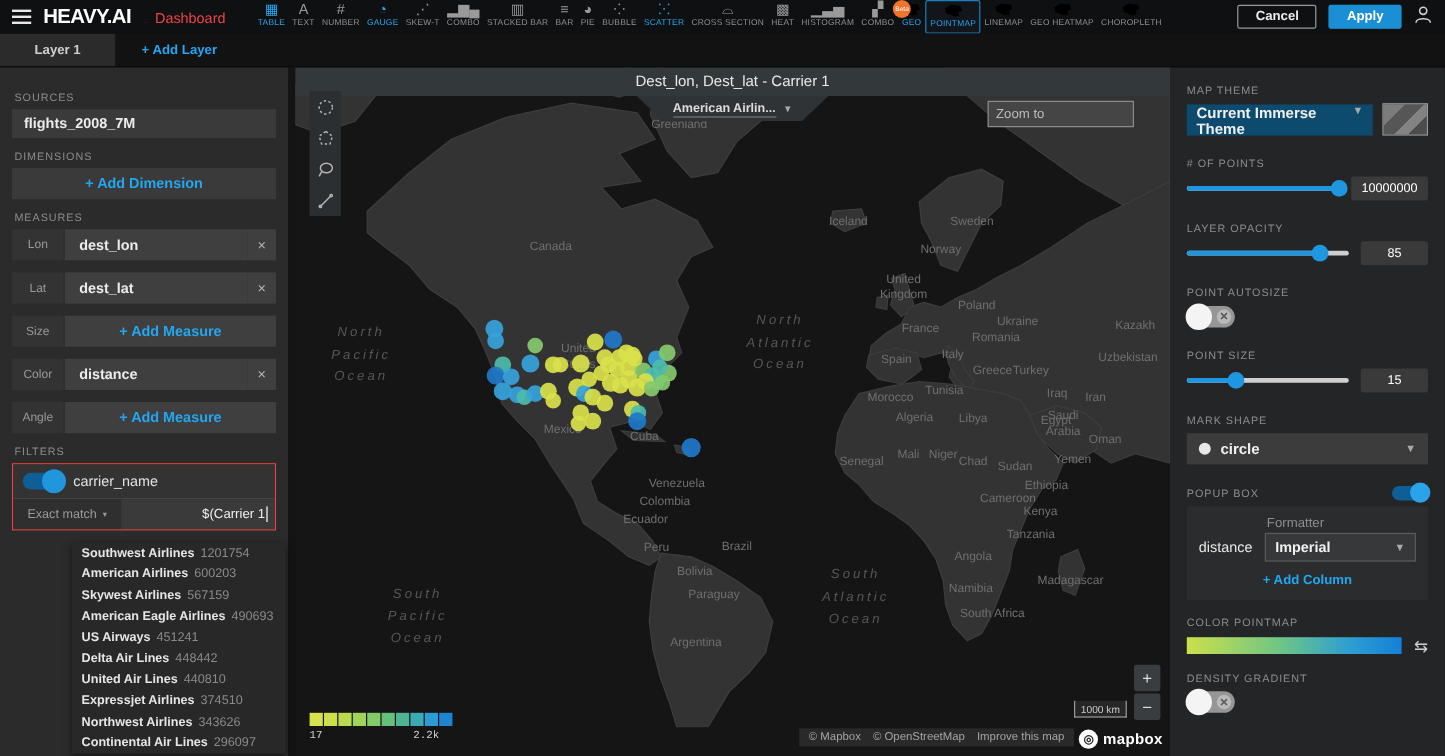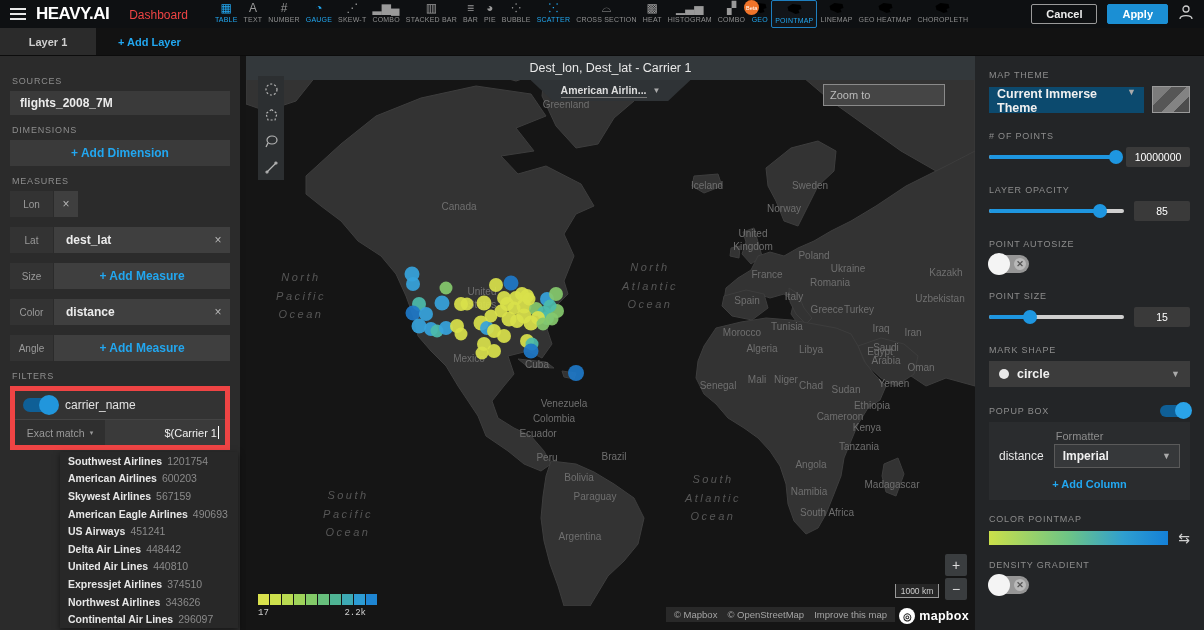--- a/index.html
+++ b/index.html
@@ -54,21 +54,21 @@
     color:#22a7f0; font-size:12px; font-weight:bold; cursor:pointer; }
   .measure-row { display:flex; height:26px; margin-bottom:10px; cursor:pointer; }
   .measure-row .slot { width:44px; background:#333; color:#9a9a9a; font-size:10px;
     display:flex; align-items:center; justify-content:center; border-right:1px solid #2b2b2b; }
   .measure-row .val { flex:1; background:#3f3f3f; display:flex; align-items:center; padding-left:12px;
     font-size:12px; font-weight:bold; color:#ececec; }
   .measure-row .rm { width:24px; background:#3f3f3f; color:#b5b5b5; font-size:12px;
     display:flex; align-items:center; justify-content:center; cursor:pointer; }
   .measure-row.placeholder .val { color:#22a7f0; justify-content:center; padding-left:0; }
 
-  .filter-card { border:5px solid #ef4444; margin-top:4px; }
+  .filter-card { border:1px solid #ef4444; margin-top:4px; }
   .filter-head { height:28px; background:#333; display:flex; align-items:center; gap:8px; padding:0 8px; }
   .tgl { position:relative; width:34px; height:14px; border-radius:8px; cursor:pointer; flex:0 0 auto; }
   .tgl.on { background:#0f5f96; }
   .tgl.on .knob { position:absolute; right:-2px; top:-3px; width:20px; height:20px; border-radius:50%; background:#2196dc; }
   .tgl-off { position:relative; width:40px; height:18px; border-radius:10px; background:#969696; cursor:pointer; }
   .tgl-off .knob { position:absolute; left:-1px; top:-2px; width:22px; height:22px; border-radius:50%; background:#f4f4f4; }
   .tgl-off .xm { position:absolute; right:3px; top:3px; width:12px; height:12px; border-radius:50%;
     background:#b9b9b9; color:#555; font-size:9px; line-height:12px; text-align:center; font-weight:bold; }
   .tgl-sm { width:30px; height:12px; border-radius:7px; background:#0f5f96; position:relative; cursor:pointer; }
   .tgl-sm .knob { position:absolute; right:-2px; top:-3px; width:17px; height:17px; border-radius:50%; background:#2aa3e8; }
@@ -314,20 +314,21 @@
     <div class="src-box">flights_2008_7M</div>
 
     <div class="sb-label">DIMENSIONS</div>
     <div class="add-box">+ Add Dimension</div>
 
     <div class="sb-label">MEASURES</div>
     <div>
 
     <div class="measure-row">
           <span class="slot">Lon</span>
+          <span class="val">dest_lon</span>
           <span class="rm">×</span>
         </div>
         <div class="measure-row">
           <span class="slot">Lat</span>
           <span class="val">dest_lat</span>
           <span class="rm">×</span>
         </div>
         <div class="measure-row placeholder">
           <span class="slot">Size</span>
           <span class="val">+ Add Measure</span>

